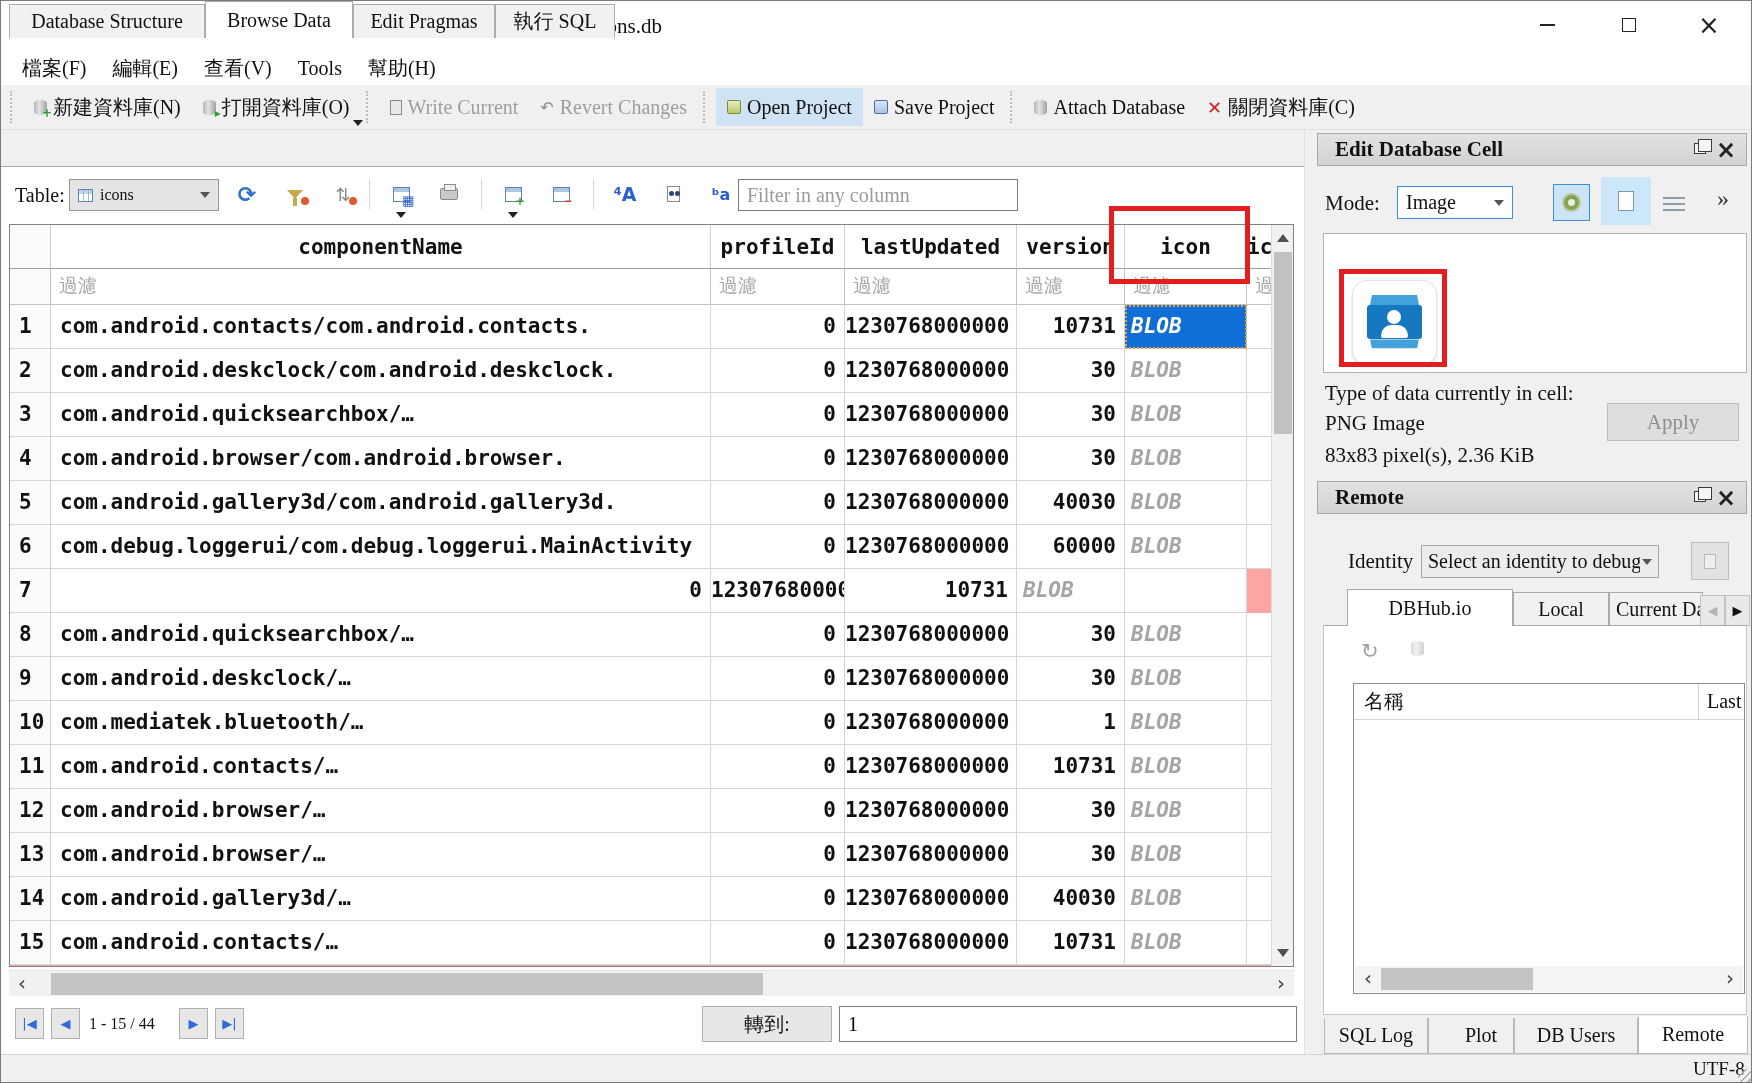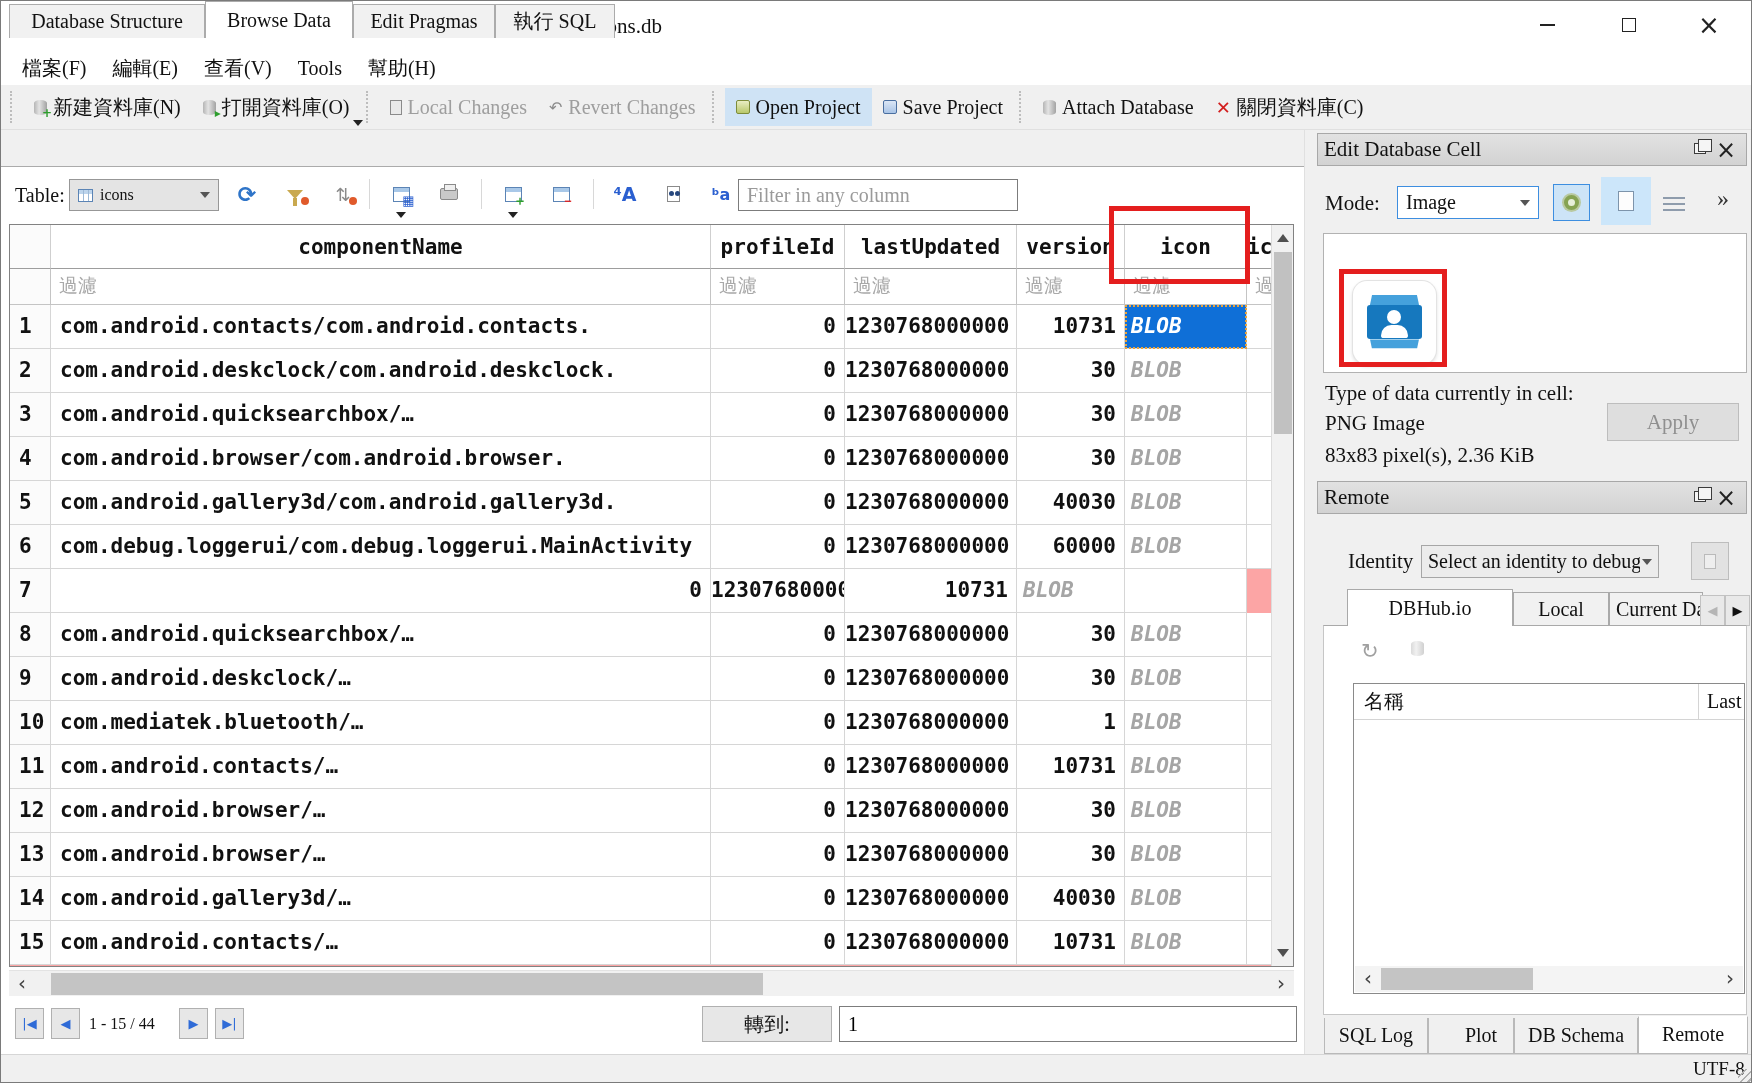--- a/index.html
+++ b/index.html
@@ -115,29 +115,29 @@
   
   .navrow { position:absolute; left:0; top:999px; width:1310px; height:48px; background:#fff; }
   .navbtn { position:absolute; top:8px; width:29px; height:31px; background:#e7e7e7; border:1px solid #b0b0b0; color:#2f6bd7; font-size:13px; display:flex; align-items:center; justify-content:center; font-family:"DejaVu Sans",sans-serif; }
   .nb0{left:14px;} .nb1{left:50px;} .nb2{left:178px;} .nb3{left:214px;}
   .nav-range { position:absolute; left:88px; top:8px; height:31px; line-height:31px; font-size:16px; white-space:nowrap; }
   .goto-btn { position:absolute; left:701px; top:6px; width:130px; height:36px; background:#e7e7e7; border:1px solid #b0b0b0; text-align:center; line-height:34px; font-size:20px; }
   .goto-input { position:absolute; left:838px; top:6px; width:458px; height:36px; border:1px solid #7c7c7c; font-size:20px; font-family:"Liberation Serif",serif; padding:0 8px; }
 
   
   .dock-bg { position:absolute; left:1303px; top:129px; width:449px; height:924px; background:#f0f0f0; border-left:1px solid #e0e0e0; }
-  .ptitle { position:absolute; left:1316px; width:430px; height:33px; background:linear-gradient(#e2e2e2,#d2d2d2); border:1px solid #a8a8a8; font-size:21px; line-height:31px; padding-left:6px; }
+  .ptitle { position:absolute; left:1316px; width:430px; height:33px; background:linear-gradient(#e2e2e2,#d2d2d2); border:1px solid #a8a8a8; font-size:21px; line-height:31px; padding-left:17px;font-weight:bold; }
   .pt-edit { top:132px; } .pt-remote { top:480px; }
   .float-ic { position:absolute; top:9px; width:12px; height:11px; border:1px solid #3c3c3c; background:#f5f5f5; }
   .float-ic::before { content:""; position:absolute; left:3px; top:-5px; width:12px; height:11px; border:1px solid #3c3c3c; background:#f5f5f5; }
   .fi-edit { right:40px; } 
   .pclose { position:absolute; right:10px; top:1px; font-size:24px; line-height:31px; color:#222; font-family:"DejaVu Sans",sans-serif; }
 
   .mode-label { position:absolute; left:1324px; top:185px; font-size:21px; line-height:34px; }
-  .mode-combo { position:absolute; left:1396px; top:185px; width:142px; height:33px; background:#fff; border:1px solid #3d8ee0; display:flex; align-items:center; padding:0 8px; font-size:20px; }
+  .mode-combo { position:absolute; left:1396px; top:185px; width:116px; height:33px; background:#fff; border:1px solid #3d8ee0; display:flex; align-items:center; padding:0 8px; font-size:20px; }
   .mode-combo .chev { margin-left:auto; }
   .gear-btn { position:absolute; left:1552px; top:183px; width:37px; height:37px; background:#cde4f7; border:1px solid #3d8ee0; display:flex; align-items:center; justify-content:center; }
   .gear-ic { width:15px; height:15px; border-radius:50%; border:4px solid #86a352; background:#e7efda; box-shadow:0 0 0 2px #b9c9a0; }
   .docbtn { position:absolute; left:1600px; top:176px; width:50px; height:48px; background:#cce6fa; display:flex; align-items:center; justify-content:center; }
   .docbtn .doc-ic { width:16px; height:20px; border-color:#7d94ab; }
   .just-ic { position:absolute; left:1662px; top:196px; width:22px; height:14px; background:repeating-linear-gradient(#7d8da0 0 2px,transparent 2px 6px); opacity:.85; }
   .more-ch { position:absolute; left:1716px; top:184px; font-size:24px; color:#333; }
 
   .preview { position:absolute; left:1322px; top:232px; width:424px; height:140px; background:#fff; border:1px solid #b2b2b2; }
   .cellimg { position:absolute; left:1352px; top:280px; width:83px; height:83px; background:#fff; border-radius:14px; box-shadow:0 0 0 1px #e3e3e3, 0 2px 4px rgba(0,0,0,.18); }
@@ -222,21 +222,21 @@
     <span class="tb-btn">
       <span class="mini-db">
           <span class="badge green">▸</span>
         </span>
       <span>打開資料庫(O)</span>
       <span class="caret-dn tb-caret"></span>
     </span>
     <span class="tb-handle"></span>
     <span class="tb-btn disabled">
       <span class="doc-ic gray"></span>
-      <span>Local Changes</span>
+      <span>Write Current</span>
     </span>
     <span class="tb-btn disabled">
       <span class="revert-ic">↶</span>
       <span>Revert Changes</span>
     </span>
     <span class="tb-handle"></span>
     <span class="tb-btn hl">
       <span class="proj-ic"></span>
       <span>Open Project</span>
     </span>
@@ -582,21 +582,21 @@
     </div>
     <div class="lb-hscroll">
       <span class="hs-left">‹</span>
       <span class="hs-thumb"></span>
       <span class="hs-right">›</span>
     </div>
   </div>
 
   <span class="dtab dt0 abs">SQL Log</span>
   <span class="dtab dt1 abs">Plot</span>
-  <span class="dtab dt2 abs">DB Schema</span>
+  <span class="dtab dt2 abs">DB Users</span>
   <span class="dtab dt3 active abs">Remote</span>
 
   <div class="statusbar">
     <span class="enc">UTF-8</span>
     <span class="grip"></span>
   </div>
 
 </div>
 
 </body></html>

